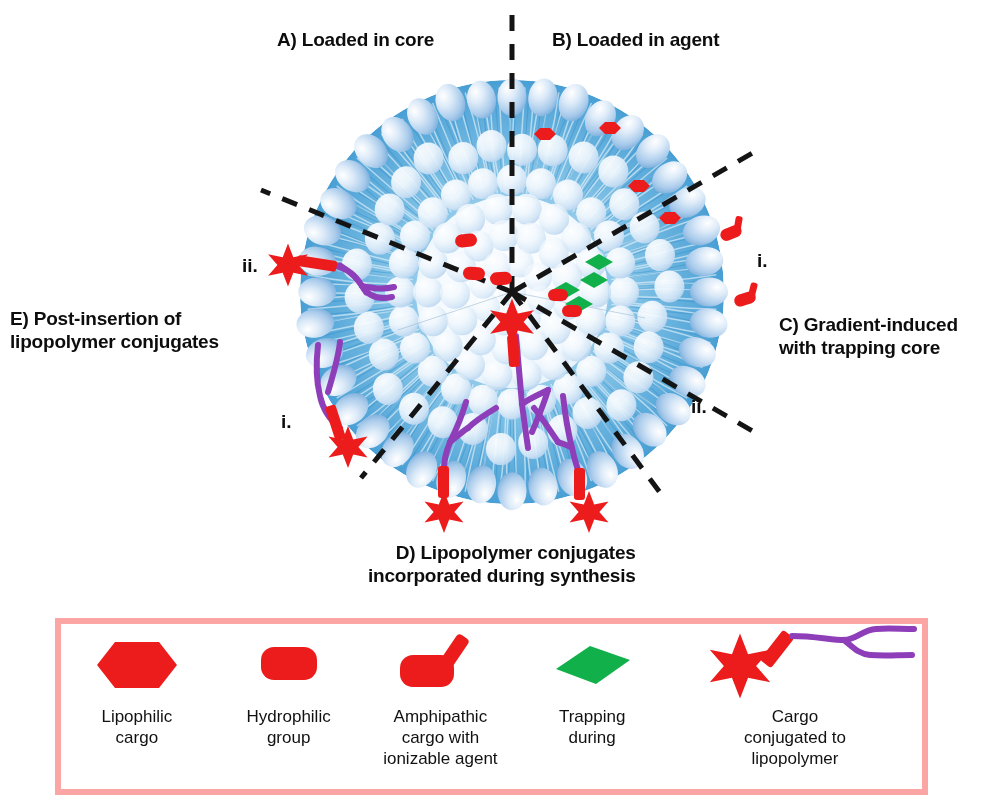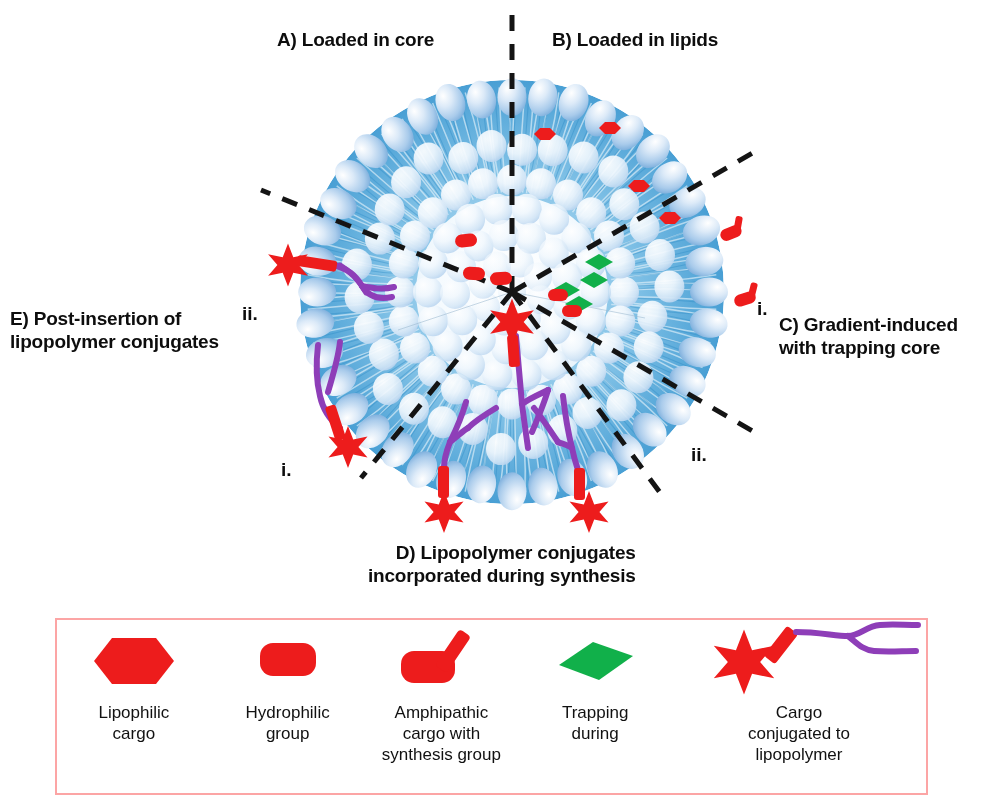--- a/index.html
+++ b/index.html
@@ -29,40 +29,39 @@
     line-height: 23px;
     color: #0d0d0d;
     letter-spacing: -0.2px;
     white-space: pre-line;
   }
   .roman {
     position: absolute;
     font-weight: bold;
     font-size: 19px;
     color: #0d0d0d;
-    margin-top: 48px;
   }
   #label-a { left: 277px; top: 28px; }
   #label-b { left: 552px; top: 28px; }
   #label-c { left: 779px; top: 313px; }
   #label-e { left: 10px;  top: 307px; }
   #label-d { left: 368px; top: 541px; text-align: right; }
 
   #roman-e-ii { left: 242px; top: 255px; }
   #roman-e-i  { left: 281px; top: 411px; }
   #roman-c-i  { left: 757px; top: 250px; }
   #roman-c-ii { left: 691px; top: 396px; }
 
   #legend-box {
     position: absolute;
     left: 55px;
     top: 618px;
     width: 873px;
     height: 177px;
-    border: 2px solid #fca5a5;
+    border: 6px solid #fca5a5;
     background: #ffffff;
     box-sizing: border-box;
   }
   #legend-row {
     position: absolute;
     left: 0; top: 0;
     width: 100%;
     height: 100%;
     display: flex;
     align-items: flex-start;
@@ -635,21 +634,21 @@
       <path d="M572,448 C566,444 562,444 558,442" stroke="#8E3EB8" stroke-width="6" fill="none" stroke-linecap="round"></path>
       <rect x="574" y="468" width="11" height="32" rx="3" fill="#ED1C1C"></rect>
       <g transform="translate(589,512)" fill="#ED1C1C">
         <use href="#starShape"></use>
       </g>
     </g>
 
   </svg>
 
   <div class="lbl" id="label-a">A) Loaded in core</div>
-  <div class="lbl" id="label-b">B) Loaded in lipids</div>
+  <div class="lbl" id="label-b">B) Loaded in agent</div>
   <div class="lbl" id="label-c">C) Gradient-induced
 with trapping core</div>
   <div class="lbl" id="label-d">D) Lipopolymer conjugates
 incorporated during synthesis</div>
   <div class="lbl" id="label-e">E) Post-insertion of
 lipopolymer conjugates</div>
 
   <div class="roman" id="roman-e-ii">ii.</div>
   <div class="roman" id="roman-e-i">i.</div>
   <div class="roman" id="roman-c-i">i.</div>
@@ -680,21 +679,21 @@
 
       <div class="legend-item">
         <div class="legend-glyph">
           <svg width="104" height="72" viewBox="0 0 104 72">
             <rect x="12" y="26" width="54" height="32" rx="13" fill="#ED1C1C"></rect>
             <rect x="57" y="4" width="14" height="44" rx="4" fill="#ED1C1C" transform="rotate(34 64 26)"></rect>
           </svg>
         </div>
         <div class="legend-text">Amphipathic
 cargo with
-synthesis group</div>
+ionizable agent</div>
       </div>
 
       <div class="legend-item">
         <div class="legend-glyph">
           <svg width="104" height="66" viewBox="0 0 104 66">
             <path d="M16,37 L50,14 L90,28 L56,52 Z" fill="#11B04A"></path>
           </svg>
         </div>
         <div class="legend-text">Trapping
 during</div>

